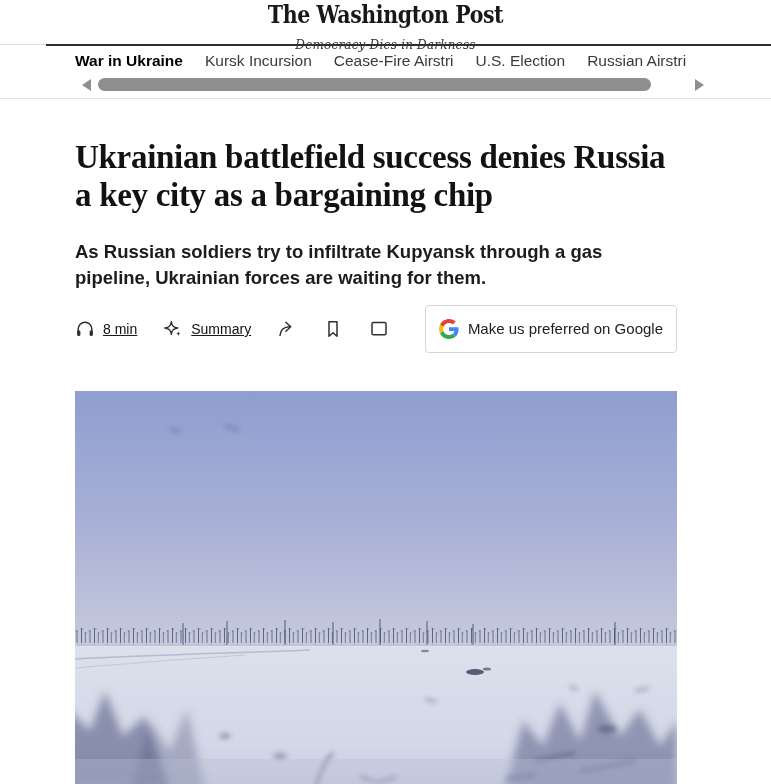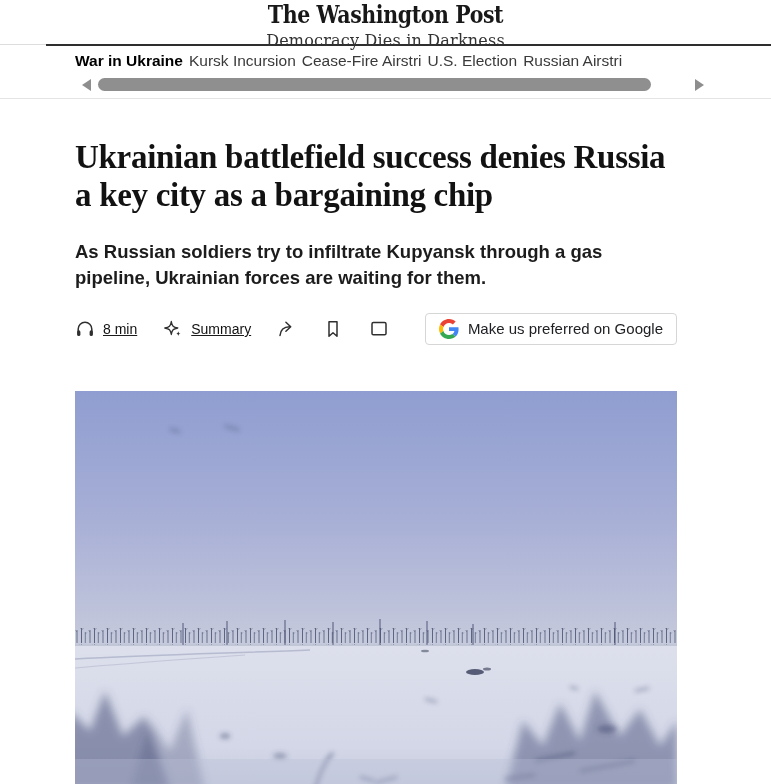--- a/index.html
+++ b/index.html
@@ -4,27 +4,27 @@
 <style>
   * { margin:0; padding:0; box-sizing:border-box; }
   html,body { background:#ffffff; width:771px; }
   body { font-family:"Liberation Sans", sans-serif; color:#1a1a1a; position:relative; }
 
   
   .masthead { text-align:center; padding-top:1px; height:44px; position:relative; }
   .wp-logo { display:inline-block; font-family:"DejaVu Serif", serif; font-weight:700;
              font-size:25px; color:#181818; letter-spacing:-0.5px;
              transform:scaleX(.82); transform-origin:center; line-height:1.1; cursor:pointer; }
-  .wp-tagline { font-family:"DejaVu Serif", serif; font-size:16px;
-                color:#333; margin-top:2px; letter-spacing:.2px; }
+  .wp-tagline { font-family:"DejaVu Serif", serif; font-style:italic; font-size:12px;
+                color:#333; margin-top:9px; letter-spacing:.2px; }
   .masthead-hairline { position:absolute; top:44px; left:0; width:46px; border-top:1px solid #dddddd; }
 
   
   .nav-widget { margin-left:46px; border-top:2px solid #2e2e2e; width:725px; overflow:hidden; }
-  .nav-row { display:flex; gap:6px; white-space:nowrap; padding:6px 0 5px 29px;
+  .nav-row { display:flex; gap:22px; white-space:nowrap; padding:6px 0 5px 29px;
              font-size:15.5px; color:#3a3a3a; }
   .nav-item { cursor:pointer; }
   .nav-item.active { font-weight:700; color:#000; }
   .scroll-row { display:flex; align-items:center; height:17px; padding-left:36px; margin-top:1px; }
   .arrow { width:0; height:0; border-top:6px solid transparent; border-bottom:6px solid transparent; cursor:pointer; }
   .arrow-left  { border-right:9px solid #8e8e8e; }
   .arrow-right { border-left:9px solid #8e8e8e; margin-left:44px; }
   .scroll-thumb { width:553px; height:13px; border-radius:7px; background:#8f8f8f; margin-left:7px; cursor:pointer; }
   .page-divider { border-top:1px solid #e4e4e4; margin-top:5px; }
 
@@ -37,21 +37,21 @@
 
   
   .toolbar { margin-top:22px; display:flex; align-items:center; height:31px; }
   .tool-group { display:flex; align-items:center; gap:8px; cursor:pointer;text-decoration:underline; }
   .tool-label { font-size:14px; color:#111; }
   .tool-icon { display:inline-flex; }
   .tool-icon svg { stroke:#2f2f2f; fill:none; stroke-width:1.5; stroke-linecap:round; stroke-linejoin:round; }
   .gap-lg { margin-left:26px; }
   .google-btn { margin-left:auto; display:flex; align-items:center; gap:9px;
                 border:1px solid #d6d6d6; border-radius:4px; background:#fff;
-                padding:5px 13px; height:32px; cursor:pointer; }
+                padding:5px 13px; height:48px; cursor:pointer; }
   .google-btn span { font-size:15px; color:#202124; }
 
   
   .photo-wrap { margin-top:47px; width:602px; height:399px; }
   .photo-wrap svg { display:block; }
 </style>
 </head>
 <body>
 
 <header class="masthead">

